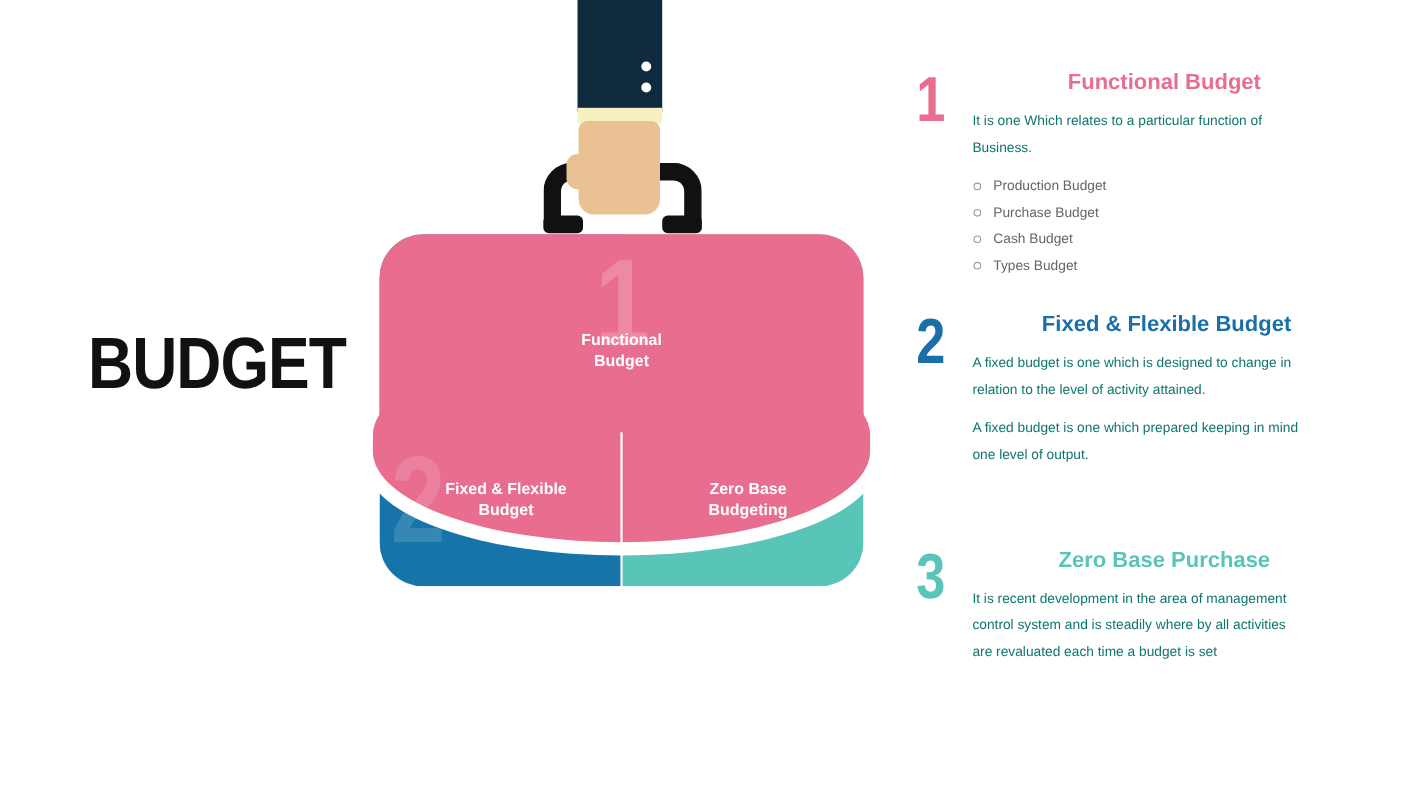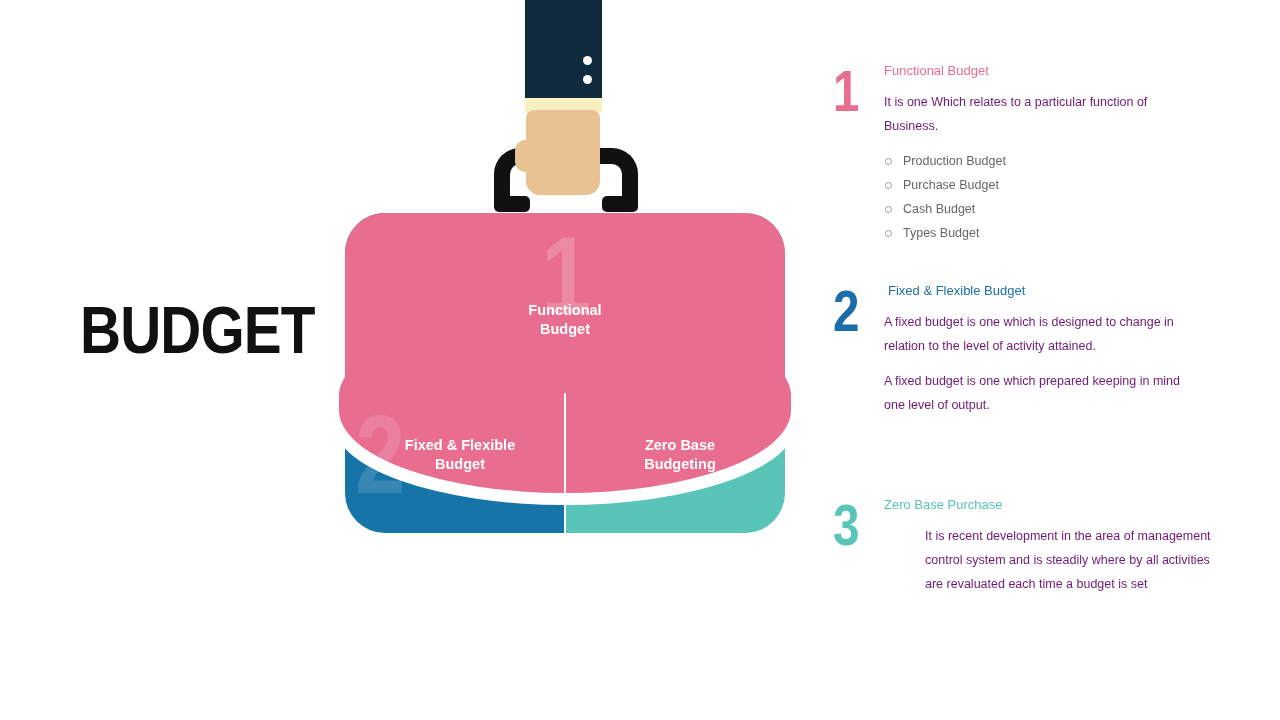--- a/index.html
+++ b/index.html
@@ -256,28 +256,29 @@
     font-weight: bold;
     line-height: 0.95;
     transform: scaleX(0.82);
     transform-origin: left top;
     text-align: left;
   }
   .sec-body {
     margin-left: 51px;
   }
   .sec-title {
-    font-size: 13px;
-    font-weight: normal;
+    font-size: 20px;
+    font-weight: bold;
     line-height: 1.2;
     margin-bottom: 11px;
+    text-align: center;
   }
   .sec-para {
     font-size: 12.5px;
-    color: #701a75;
+    color: #0f766e;
     line-height: 1.92;
     margin: 0 0 11px 0;
     max-width: 290px;
   }
   .sec-list {
     list-style: none;
     margin: 6px 0 0 0;
     padding: 0;
   }
   .sec-list li {
@@ -291,21 +292,21 @@
     position: absolute;
     left: 1px;
     top: 9px;
     width: 5px;
     height: 5px;
     border: 1px solid #9a9a9a;
     border-radius: 50%;
   }
   #section-2 .sec-title { padding-left: 4px; }
   #section-2 .sec-para { max-width: 300px; }
-  #section-3 .sec-para { max-width: 290px; margin-left: 41px; }
+  #section-3 .sec-para { max-width: 290px; }
 </style>
 </head>
 <body>
 
 <div id="title-block">
   <div id="title-line2">BUDGET</div>
 </div>
 
 <div id="illustration">
 

